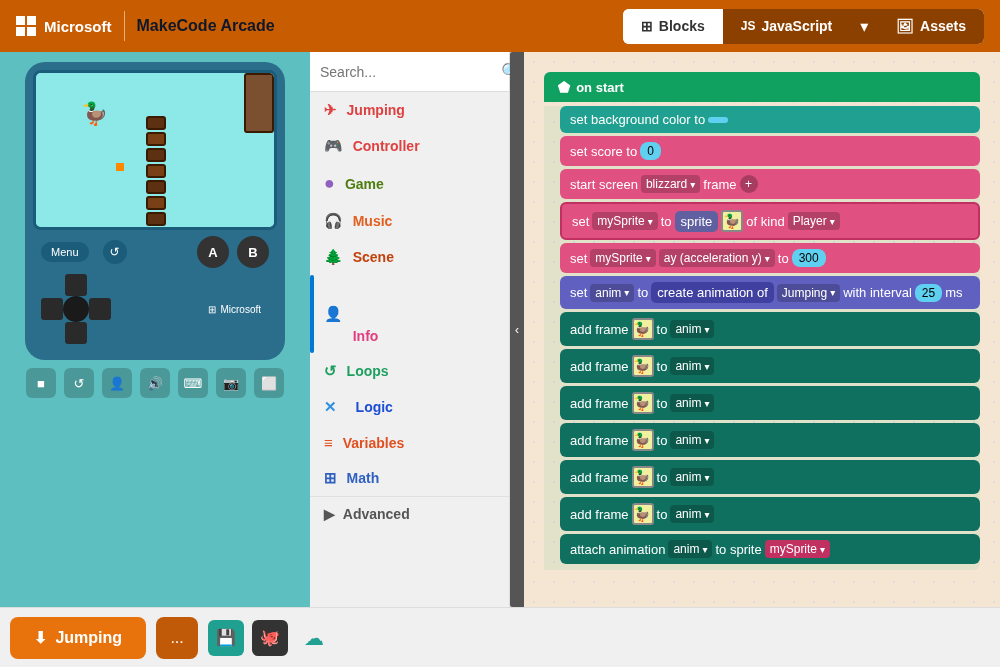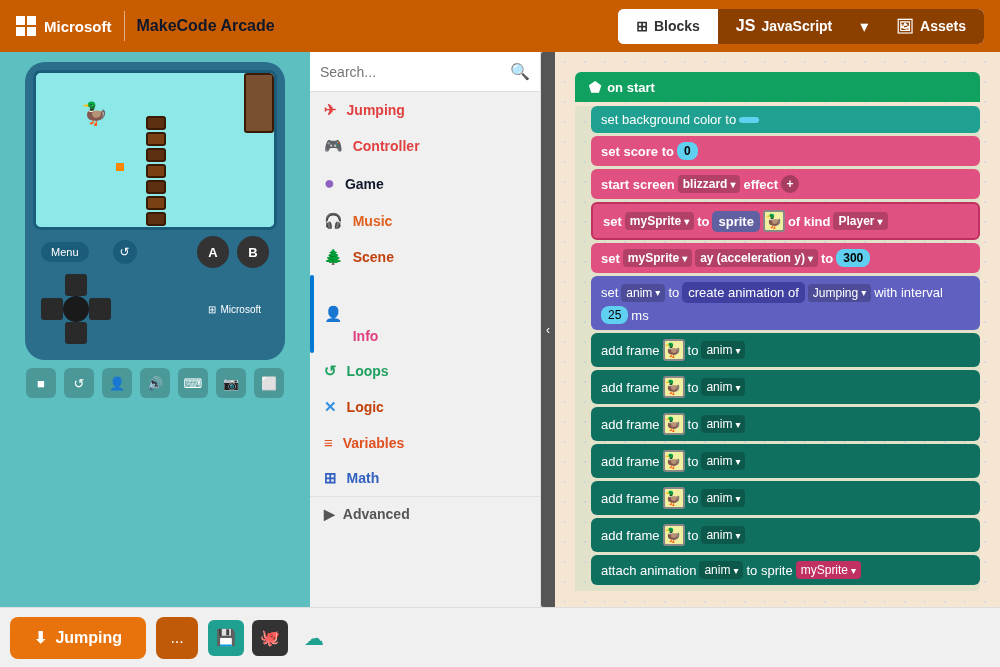--- a/index.html
+++ b/index.html
@@ -62,21 +62,21 @@
       position: relative;
       border: 3px solid #1a5c7a;
     }
     .game-screen .score-badge {
       position: absolute; top: 4px; right: 4px;
       background: white; border: 2px solid #ff4444;
       border-radius: 4px; padding: 1px 5px; font-size: 11px; font-weight: bold; color: #333;
     }
     .game-screen .sky { position: absolute; top: 0; left: 0; right: 0; height: 100%; background: #8de8e8; }
     .device-controls { display: flex; align-items: center; justify-content: space-between; padding: 6px 8px; }
-    .menu-area { display: flex; align-items: center; gap: 24px; }
+    .menu-area { display: flex; align-items: center; gap: 14px; }
     .menu-btn { background: #1a5c7a; color: white; border: none; border-radius: 12px; padding: 4px 10px; font-size: 11px; cursor: pointer; }
     .refresh-btn { background: #1a5c7a; color: white; border: none; border-radius: 50%; width: 24px; height: 24px; cursor: pointer; font-size: 12px; }
     .ab-buttons { display: flex; gap: 8px; }
     .btn-a, .btn-b {
       background: #333;
       color: white;
       border: none;
       border-radius: 50%;
       width: 32px; height: 32px;
       font-weight: bold;
@@ -98,21 +98,21 @@
     .sim-toolbar {
       display: flex; gap: 8px; margin-top: 8px;
     }
     .sim-toolbar button {
       background: rgba(0,0,0,0.2); border: none; border-radius: 6px;
       color: white; width: 30px; height: 30px; cursor: pointer; font-size: 13px;
     }
 
     
     #blocks-menu {
-      width: 231px;
+      width: 200px;
       background: #f0f0f0;
       border-right: 1px solid #ddd;
       display: flex;
       flex-direction: column;
       flex-shrink: 0;
     }
     .search-bar {
       padding: 10px 10px;
       display: flex;
       align-items: center;
@@ -171,21 +171,21 @@
       background: rgba(0,0,0,0.2); border-radius: 4px; padding: 2px 5px; font-size: 12px; color: white;
     }
     .dropdown-pill::after { content: '▾'; font-size: 10px; }
 
     .row-block {
       display: flex; align-items: center; gap: 3px;
       border-radius: 6px; padding: 6px 10px;
       font-size: 13px; font-weight: 500; color: white;
       white-space: nowrap; flex-wrap: wrap;
     }
-    .rb-pink { background: #e05080; font-weight: bold; }
+    .rb-pink { background: #e05080; }
     .rb-teal { background: #20a090; }
     .rb-dark { background: #107060; }
 
     
     #bottom-bar {
       height: 60px;
       background: #f0f0f0;
       border-top: 1px solid #ddd;
       display: flex;
       align-items: center;
@@ -264,21 +264,21 @@
   </div>
   <div class="divider"></div>
   <span style="color:#0f172a;font-weight:bold;font-size:16px;">MakeCode Arcade</span>
   <div class="spacer"></div>
   <div class="tab-bar">
     <div class="tab active">
       <span style="font-size:14px;">⊞</span>
       <span>Blocks</span>
     </div>
     <div class="tab">
-      <span style="font-size:16px;font-weight:bold;">JS</span>
+      <span style="font-size:12px;font-weight:bold;">JS</span>
       <span>JavaScript</span>
     </div>
     <div class="dropdown">▾</div>
     <div class="assets-tab">
       <span>🖼</span>
       <span>Assets</span>
     </div>
   </div>
 </div>
 
@@ -354,42 +354,42 @@
       <div class="category-item">
         <span style="color:#e04040;font-size:15px;">✈</span>
         <span style="color:#e04040;">Jumping</span>
       </div>
       <div class="category-item">
         <span style="font-size:15px;">🎮</span>
         <span style="color:#e04040;">Controller</span>
       </div>
       <div class="category-item">
         <span style="color:#9060c0;font-size:18px;">●</span>
-        <span style="color:#0f172a;">Game</span>
+        <span style="color:#4d7c0f;">Game</span>
       </div>
       <div class="category-item">
         <span style="font-size:15px;">🎧</span>
         <span style="color:#e06020;">Music</span>
       </div>
       <div class="category-item">
         <span style="color:#20a060;font-size:15px;">🌲</span>
         <span style="color:#c2410c;">Scene</span>
       </div>
       <div class="category-item" style="position:relative;">
         <div style="position:absolute;left:0;top:0;bottom:0;width:4px;background:#0078d4;border-radius:2px;"></div>
         <span style="font-size:15px;color:#e04080;">👤</span>
         <span style="color:#e04080;margin-top:44px;">Info</span>
       </div>
       <div class="category-item">
         <span style="color:#20a060;font-size:15px;">↺</span>
         <span style="color:#20a060;">Loops</span>
       </div>
       <div class="category-item">
         <span style="color:#3090e0;font-size:15px;">✕</span>
-        <span style="color:#c2410c;">Logic</span>
+        <span style="color:#1d4ed8;margin-left:9px;">Logic</span>
       </div>
       <div class="category-item">
         <span style="color:#e05020;font-size:15px;">≡</span>
         <span style="color:#e05020;">Variables</span>
       </div>
       <div class="category-item">
         <span style="color:#3060c0;font-size:15px;">⊞</span>
         <span style="color:#3060c0;">Math</span>
       </div>
 
@@ -418,21 +418,21 @@
         </div>
 
         <div class="row-block rb-pink">
           <span>set score to</span>
           <span class="number-badge">0</span>
         </div>
 
         <div class="row-block rb-pink">
           <span>start screen</span>
           <span class="dropdown-pill">blizzard</span>
-          <span>effect</span>
+          <span>frame</span>
           <span style="background:rgba(0,0,0,0.25);border-radius:50%;width:18px;height:18px;display:inline-flex;align-items:center;justify-content:center;font-size:12px;">+</span>
         </div>
 
         <div class="row-block rb-pink" style="border:2px solid #c03060;">
           <span>set</span>
           <span class="dropdown-pill">mySprite</span>
           <span>to</span>
           <span style="background:#6060a0;border-radius:5px;padding:3px 6px;font-size:13px;">sprite</span>
           <span class="sprite-icon">🦆</span>
           <span>of kind</span>

